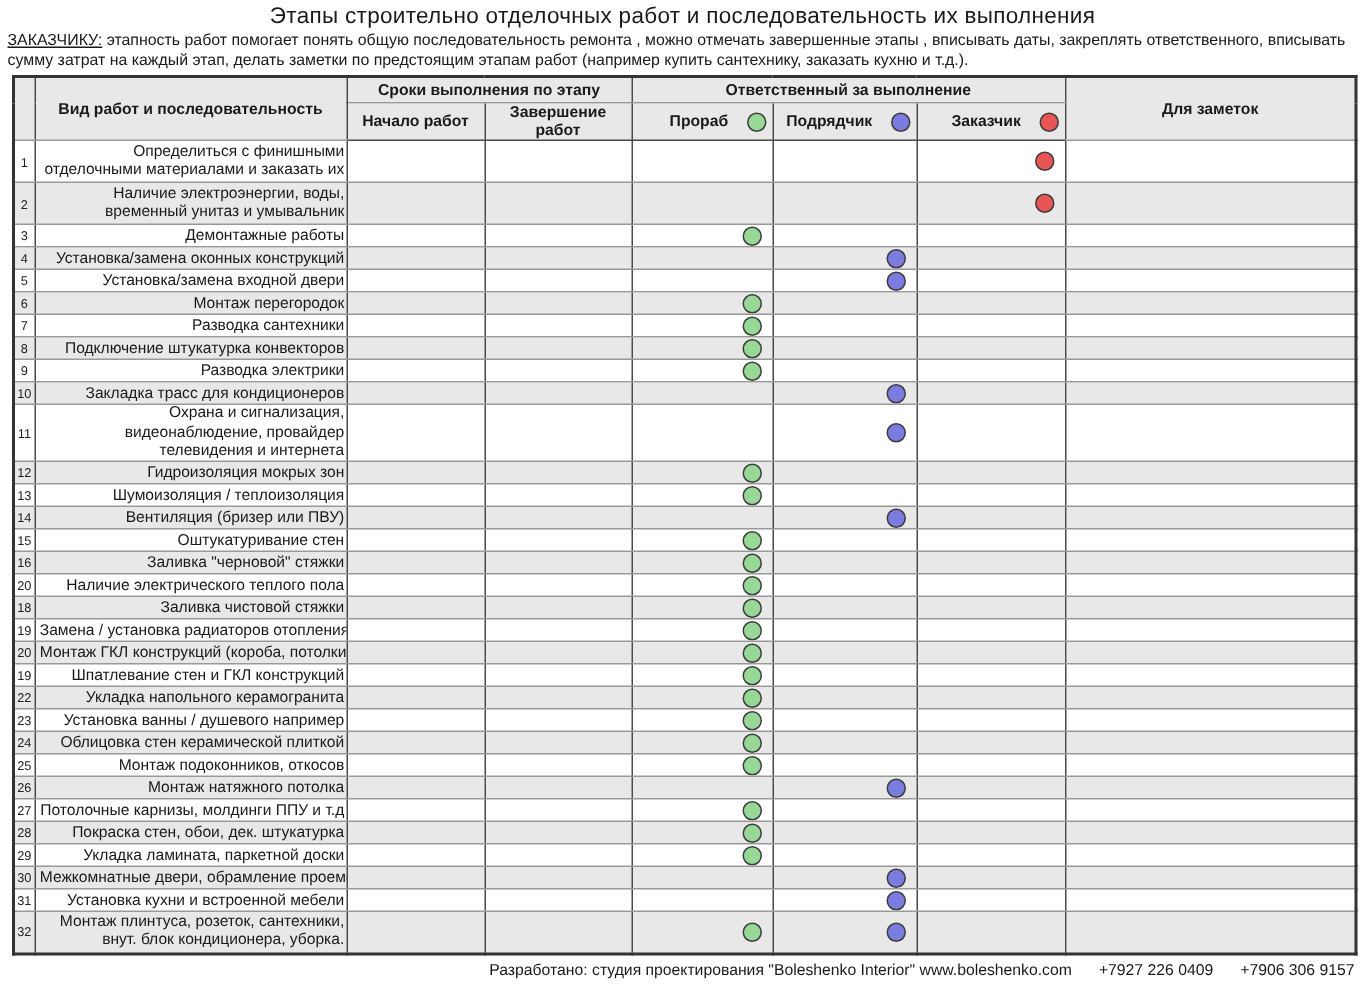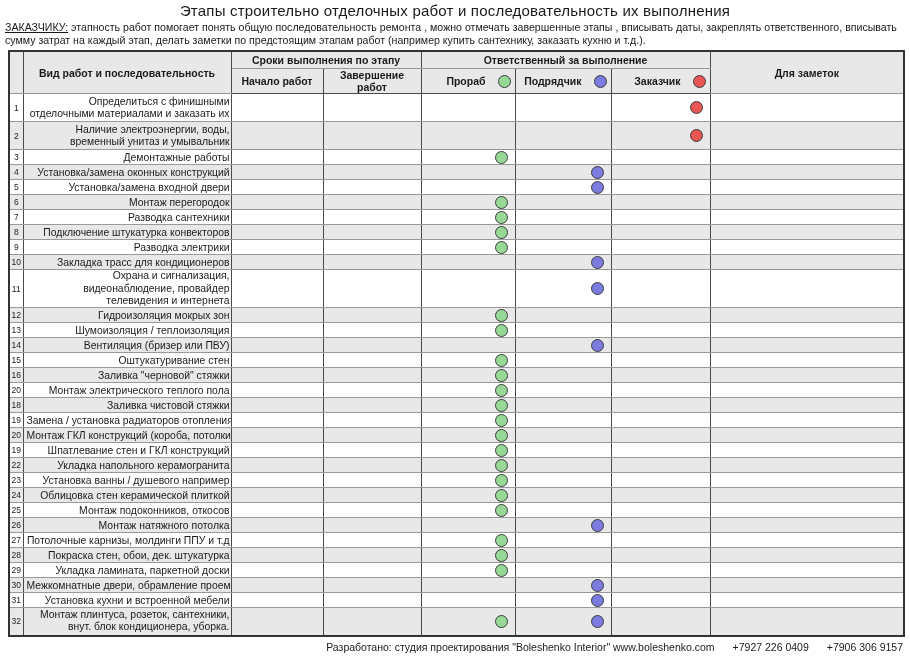--- a/index.html
+++ b/index.html
@@ -369,21 +369,21 @@
             <div class="dotwrap">
               <div class="dot" style="background: rgb(151, 216, 151);"></div>
             </div>
           </td>
           <td></td>
           <td></td>
           <td></td>
         </tr>
         <tr>
           <td class="num">20</td>
-          <td class="label">Монтаж электрического теплого пола</td>
+          <td class="label">Наличие электрического теплого пола</td>
           <td></td>
           <td></td>
           <td>
             <div class="dotwrap">
               <div class="dot" style="background: rgb(151, 216, 151);"></div>
             </div>
           </td>
           <td></td>
           <td></td>
           <td></td>

